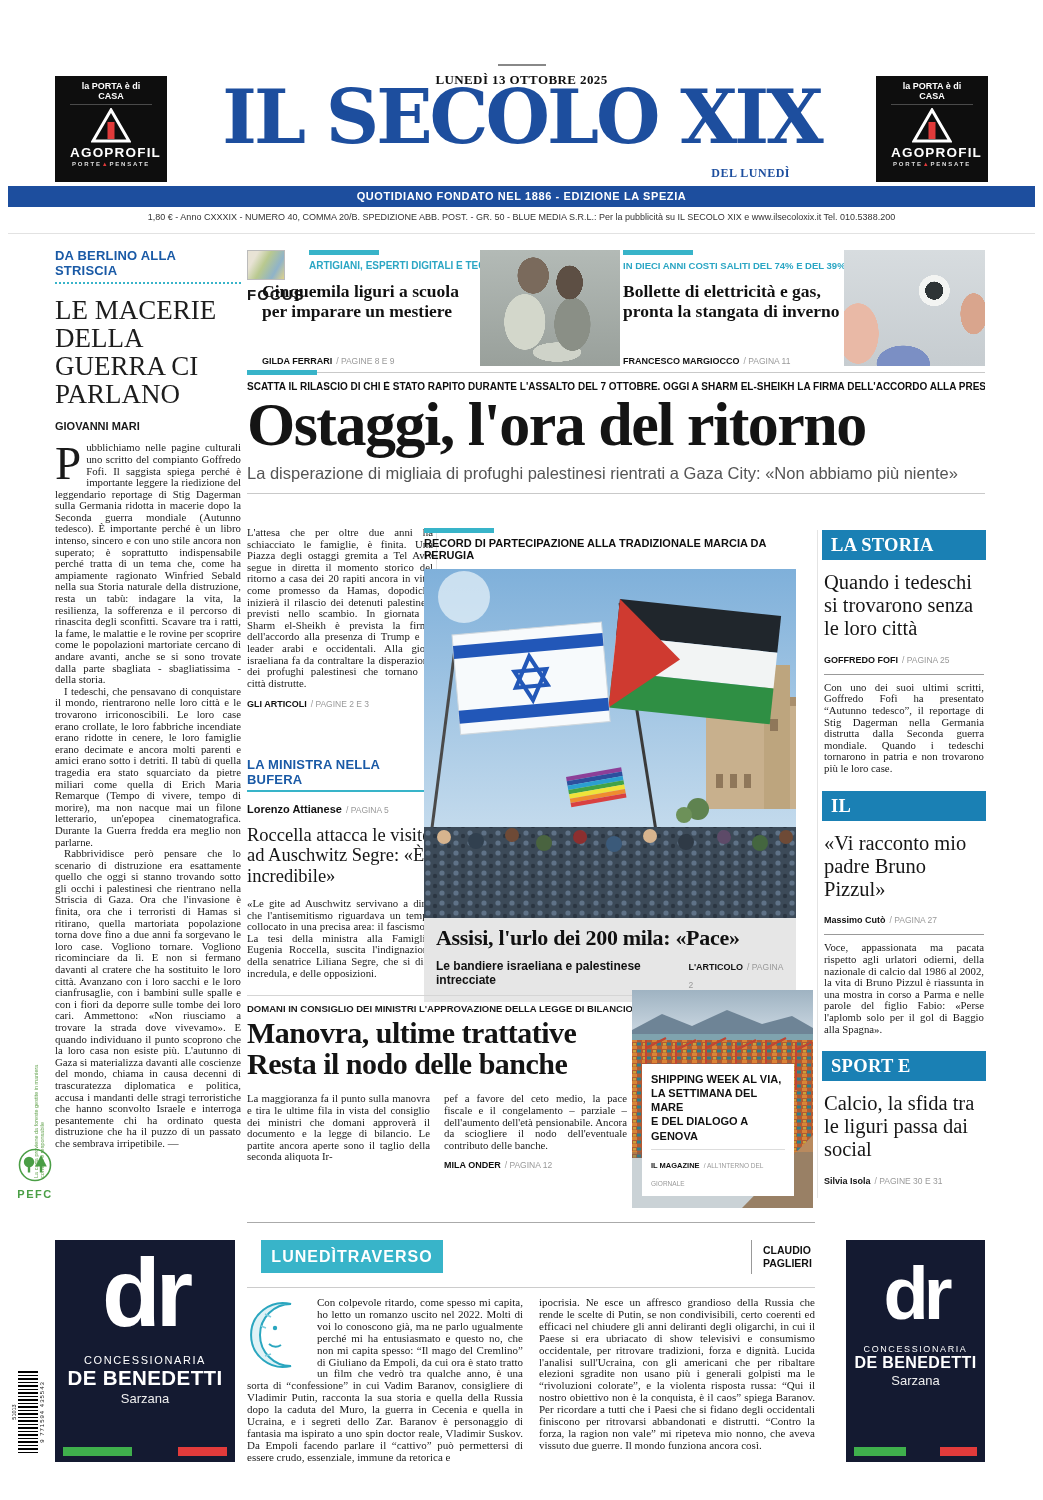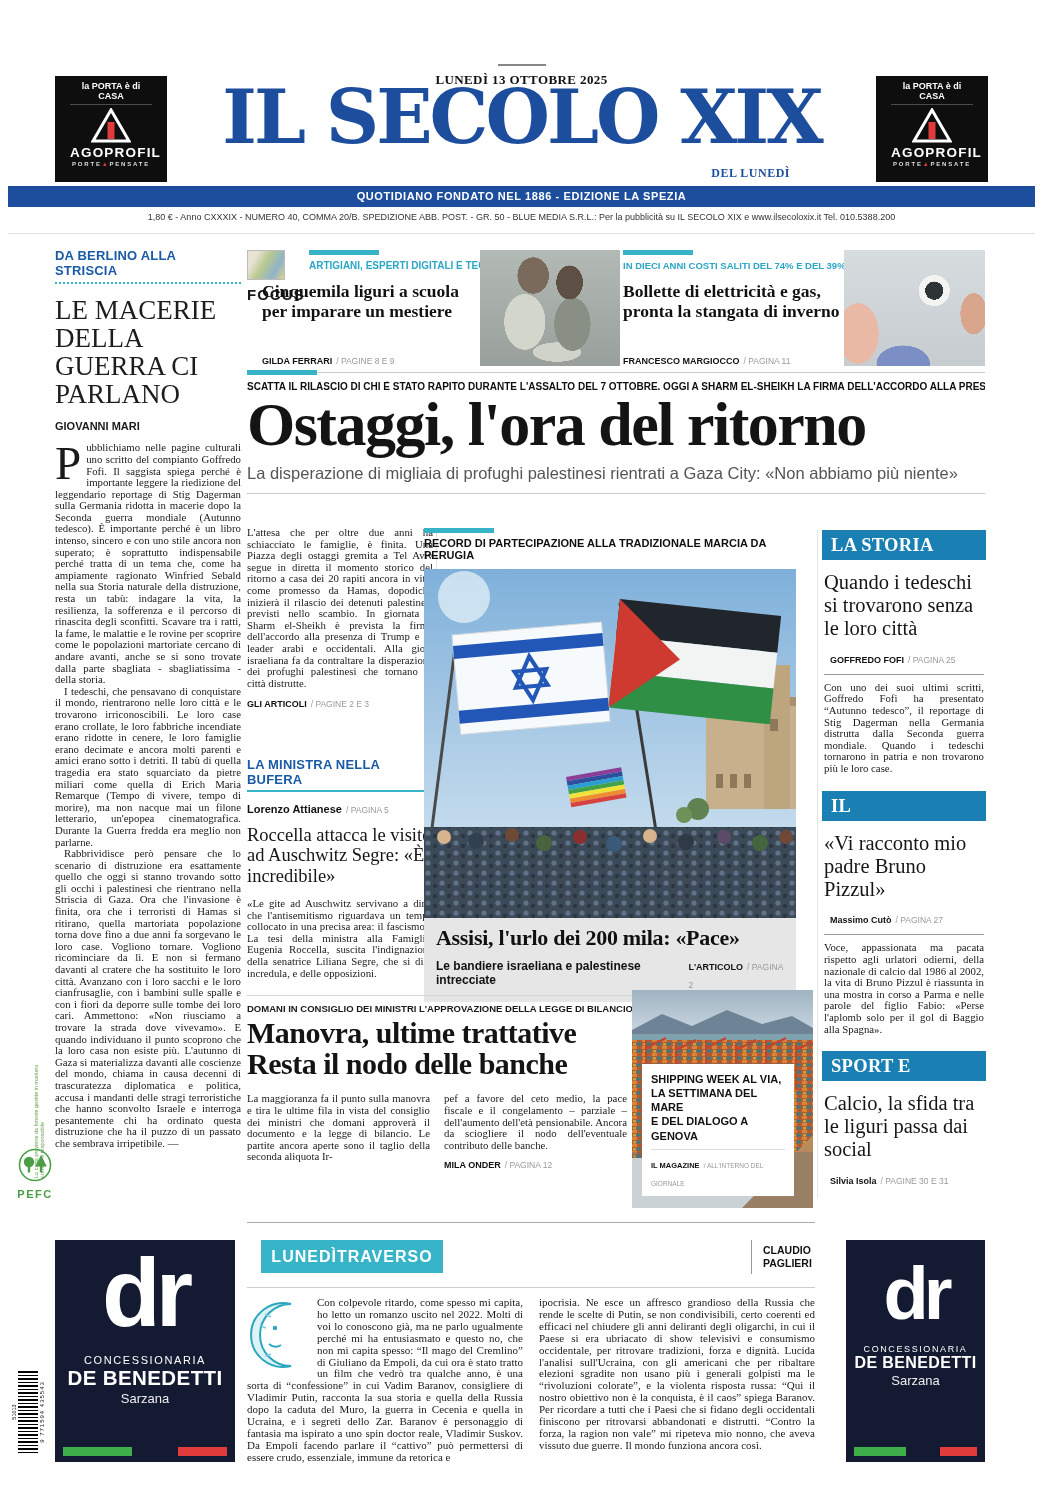--- a/index.html
+++ b/index.html
@@ -94,21 +94,21 @@
   .photowrap svg{display:block;}
   .capbox{background:#e6e6e6;padding:9px 12px 10px;}
   .capbox h2{margin:0 0 7px;font:700 22px/1 "Liberation Serif",serif;letter-spacing:-.3px;color:#101010;}
   .caprow{display:flex;justify-content:space-between;align-items:baseline;}
   .capsub{font:700 12px "Liberation Sans",sans-serif;color:#111;}
   
   .rail{position:absolute;left:822px;top:530px;width:164px;}
   .band{background:#1a80b4;color:#fff;font:700 18.5px/30px "Liberation Serif",serif;
         padding:0 9px;height:30px;letter-spacing:.3px;}
   .rail h3{font:400 20.5px/1.12 "Liberation Serif",serif;color:#161616;margin:11px 2px 9px;}
-  .rail .by{margin:0 8px 6px;}
+  .rail .by{margin:0 2px 6px;}
   .rail .rulesm{border-top:1px solid #999;margin:7px 2px;}
   .rail .body{margin:0 2px;}
   .rsec{margin-bottom:16px;}
   
   .mrule{position:absolute;left:247px;top:995px;width:565px;border-top:1px solid #d5d5d5;}
   .manovra{position:absolute;left:247px;top:1003px;width:380px;}
   .mkick{font:700 9.5px "Liberation Sans",sans-serif;margin-bottom:3px;white-space:nowrap;}
   .manovra h2{font:700 30px/1.04 "Liberation Serif",serif;letter-spacing:-.5px;margin:0 0 14px;color:#141414;}
   .mcols{display:flex;gap:14px;}
   .mcols .c{width:183px;}

